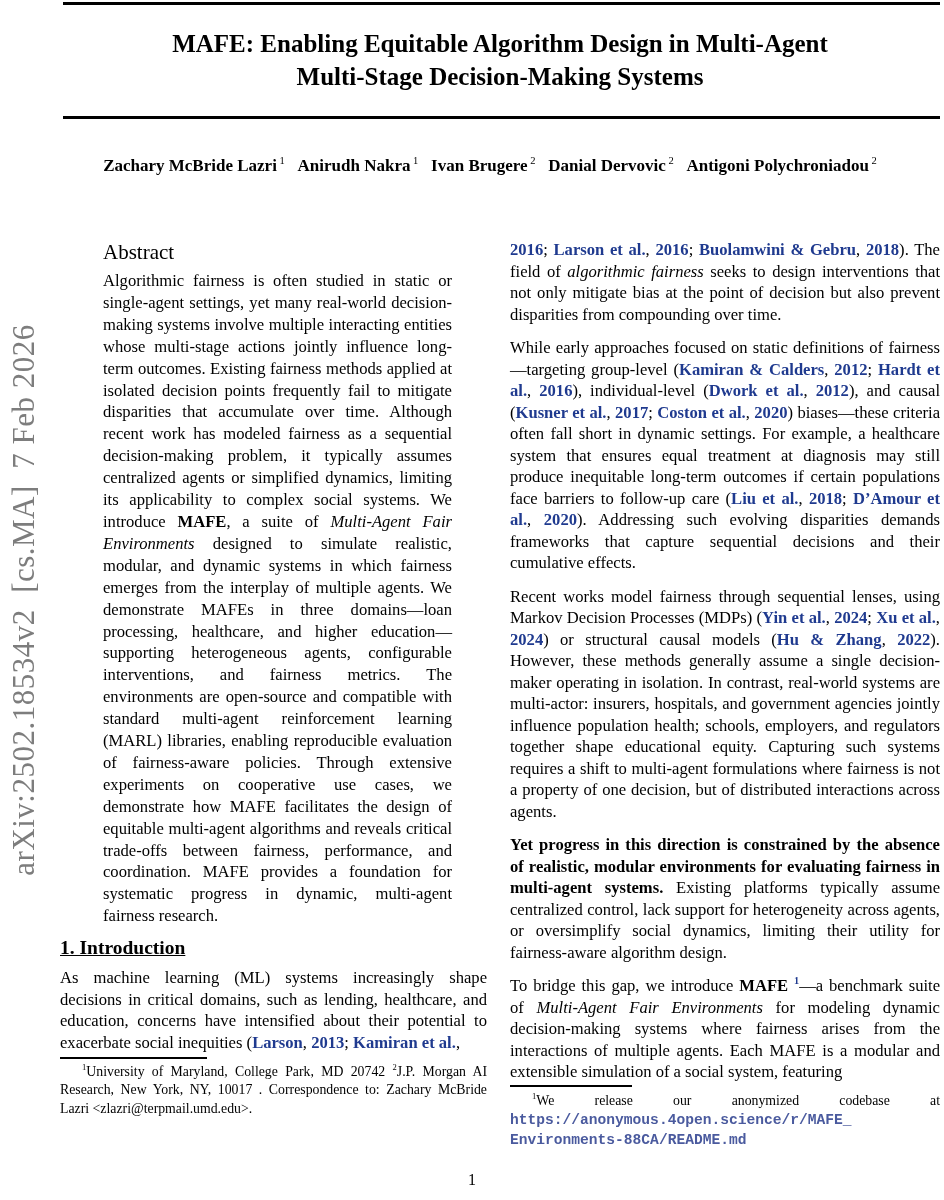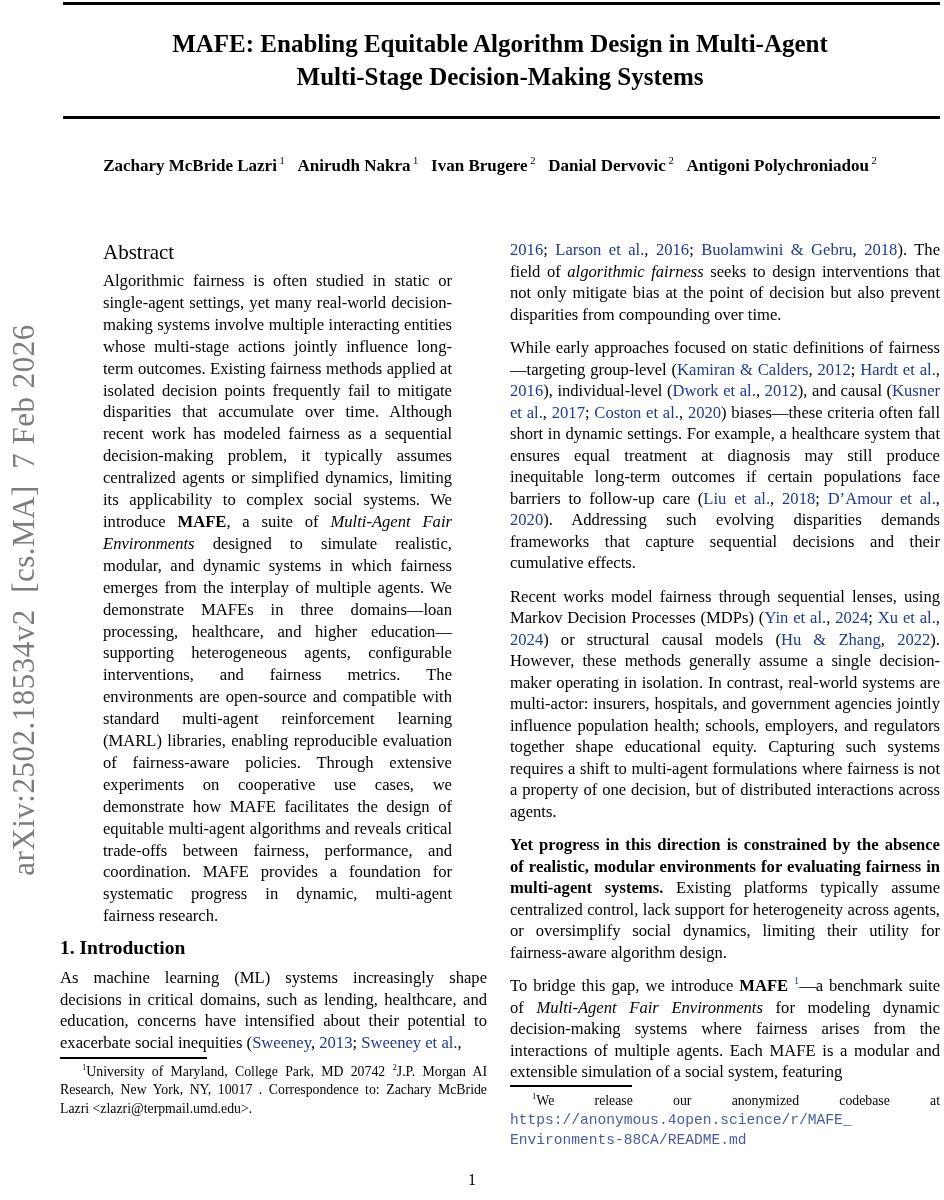--- a/index.html
+++ b/index.html
@@ -41,21 +41,21 @@
     position: absolute; left: 103px; top: 240px; width: 349px;
     text-align: left; font-weight: normal; font-size: 21px;
   }
   .abstract-body {
     position: absolute; left: 103px; top: 270px; width: 349px;
     font-size: 16.6px; line-height: 21.9px; text-align: justify; font-family: Liberation Serif, serif;
   }
 
   .intro-heading {
     position: absolute; left: 60px; top: 937px; width: 427px;
-    font-weight: bold; font-size: 19.5px;
+    font-weight: bold; font-size: 19.5px; text-decoration: underline;
   }
   .intro-body {
     position: absolute; left: 60px; top: 967px; width: 427px;
     font-size: 16.6px; line-height: 21.5px; text-align: justify;
   }
 
   .footnote-left {
     position: absolute; left: 60px; top: 1063px; width: 427px;
     font-size: 13.8px; line-height: 18.3px; text-align: justify;
     text-indent: 22px;
@@ -76,21 +76,21 @@
 
   .page-number {
     position: absolute; left: 0; top: 1171px; width: 944px;
     text-align: center; font-size: 16px;
   }
 
   
   .b   { font-weight: bold; }
   .i   { font-style: italic; margin-top: 12px; }
   .sup { font-size: 0.62em; vertical-align: super; line-height: 0; }
-  .link { color: #1f3a8f; }
+  .link { color: #1f3a8f; font-weight: bold; }
   .mono { font-family: "Liberation Mono", monospace; font-size: 14.6px; margin-top: 44px; }
   .url  { color: #4a5a9e; }
 </style>
 </head>
 <body>
 
 <div class="page">
 
   <div class="watermark">arXiv:2502.18534v2&nbsp; [cs.MA]&nbsp; 7 Feb 2026</div>
 
@@ -104,21 +104,21 @@
   <div class="rule rule-mid"></div>
 
   <div class="authors">
     <div><span class="b">Zachary McBride Lazri</span><span class="sup">&nbsp;1</span><span>&nbsp;&nbsp;&nbsp;</span><span class="b">Anirudh Nakra</span><span class="sup">&nbsp;1</span><span>&nbsp;&nbsp;&nbsp;</span><span class="b">Ivan Brugere</span><span class="sup">&nbsp;2</span><span>&nbsp;&nbsp;&nbsp;</span><span class="b">Danial Dervovic</span><span class="sup">&nbsp;2</span><span>&nbsp;&nbsp;&nbsp;</span><span class="b">Antigoni Polychroniadou</span><span class="sup">&nbsp;2</span></div>
   </div>
 
   <div class="abstract-heading">Abstract</div>
   <div class="abstract-body"><span>Algorithmic fairness is often studied in static or single-agent settings, yet many real-world decision-making systems involve multiple interacting entities whose multi-stage actions jointly influence long-term outcomes. Existing fairness methods applied at isolated decision points frequently fail to mitigate disparities that accumulate over time.  Although recent work has modeled fairness as a sequential decision-making problem, it typically assumes centralized agents or simplified dynamics, limiting its applicability to complex social systems. We introduce </span><span class="b">MAFE</span><span>, a suite of </span><span class="i">Multi-Agent Fair Environments</span><span> designed to simulate realistic, modular, and dynamic systems in which fairness emerges from the interplay of multiple agents. We demonstrate MAFEs in three domains—loan processing, healthcare, and higher education—supporting heterogeneous agents, configurable interventions, and fairness metrics. The environments are open-source and compatible with standard multi-agent reinforcement learning (MARL) libraries, enabling reproducible evaluation of fairness-aware policies. Through extensive experiments on cooperative use cases, we demonstrate how MAFE facilitates the design of equitable multi-agent algorithms and reveals critical trade-offs between fairness, performance, and coordination. MAFE provides a foundation for systematic progress in dynamic, multi-agent fairness research.</span></div>
 
   <div class="intro-heading">1. Introduction</div>
-  <div class="intro-body"><span>As machine learning (ML) systems increasingly shape decisions in critical domains, such as lending, healthcare, and education, concerns have intensified about their potential to exacerbate social inequities (</span><span class="link">Sweeney</span><span>, </span><span class="link">2013</span><span>; </span><span class="link">Sweeney et al.</span><span>,</span></div>
+  <div class="intro-body"><span>As machine learning (ML) systems increasingly shape decisions in critical domains, such as lending, healthcare, and education, concerns have intensified about their potential to exacerbate social inequities (</span><span class="link">Larson</span><span>, </span><span class="link">2013</span><span>; </span><span class="link">Kamiran et al.</span><span>,</span></div>
 
   <div class="rule fn-rule-left"></div>
   <div class="footnote-left"><span class="sup">1</span><span>University of Maryland, College Park, MD 20742 </span><span class="sup">2</span><span>J.P. Morgan AI Research, New York, NY, 10017 . Correspondence to: Zachary McBride Lazri &lt;zlazri@terpmail.umd.edu&gt;.</span></div>
 
   <div class="right-col">
     <p><span class="link">2016</span><span>; </span><span class="link">Larson et al.</span><span>, </span><span class="link">2016</span><span>; </span><span class="link">Buolamwini &amp; Gebru</span><span>, </span><span class="link">2018</span><span>).  The field of </span><span class="i">algorithmic fairness</span><span> seeks to design interventions that not only mitigate bias at the point of decision but also prevent disparities from compounding over time.</span></p>
     <p><span>While early approaches focused on static definitions of fairness—targeting group-level (</span><span class="link">Kamiran &amp; Calders</span><span>, </span><span class="link">2012</span><span>; </span><span class="link">Hardt et al.</span><span>, </span><span class="link">2016</span><span>), individual-level (</span><span class="link">Dwork et al.</span><span>, </span><span class="link">2012</span><span>), and causal (</span><span class="link">Kusner et al.</span><span>, </span><span class="link">2017</span><span>; </span><span class="link">Coston et al.</span><span>, </span><span class="link">2020</span><span>) biases—these criteria often fall short in dynamic settings.  For example, a healthcare system that ensures equal treatment at diagnosis may still produce inequitable long-term outcomes if certain populations face barriers to follow-up care (</span><span class="link">Liu et al.</span><span>, </span><span class="link">2018</span><span>; </span><span class="link">D’Amour et al.</span><span>, </span><span class="link">2020</span><span>).  Addressing such evolving disparities demands frameworks that capture sequential decisions and their cumulative effects.</span></p>
     <p><span>Recent works model fairness through sequential lenses, using Markov Decision Processes (MDPs) (</span><span class="link">Yin et al.</span><span>, </span><span class="link">2024</span><span>; </span><span class="link">Xu et al.</span><span>, </span><span class="link">2024</span><span>) or structural causal models (</span><span class="link">Hu &amp; Zhang</span><span>, </span><span class="link">2022</span><span>). However, these methods generally assume a single decision-maker operating in isolation.  In contrast, real-world systems are multi-actor:  insurers, hospitals, and government agencies jointly influence population health; schools, employers, and regulators together shape educational equity.  Capturing such systems requires a shift to multi-agent formulations where fairness is not a property of one decision, but of distributed interactions across agents.</span></p>
     <p><span class="b">Yet progress in this direction is constrained by the absence of realistic, modular environments for evaluating fairness in multi-agent systems.</span><span>  Existing platforms typically assume centralized control, lack support for heterogeneity across agents, or oversimplify social dynamics, limiting their utility for fairness-aware algorithm design.</span></p>
     <p><span>To bridge this gap, we introduce </span><span class="b">MAFE</span><span> </span><span class="sup link">1</span><span>—a benchmark suite of </span><span class="i">Multi-Agent Fair Environments</span><span> for modeling dynamic decision-making systems where fairness arises from the interactions of multiple agents. Each MAFE is a modular and extensible simulation of a social system, featuring</span></p>

